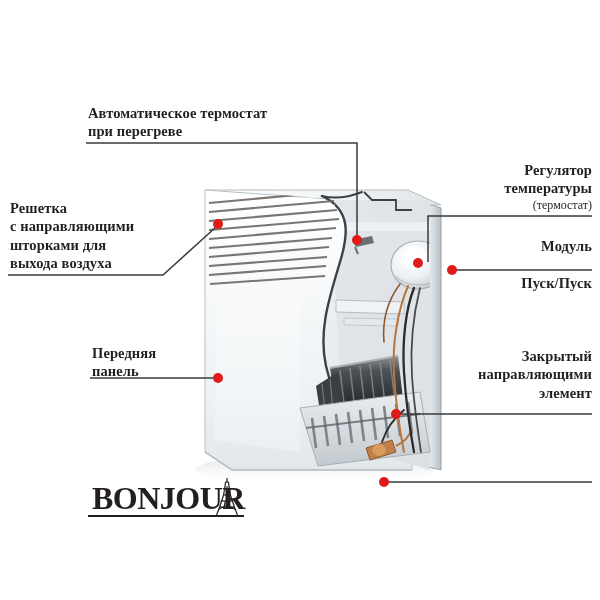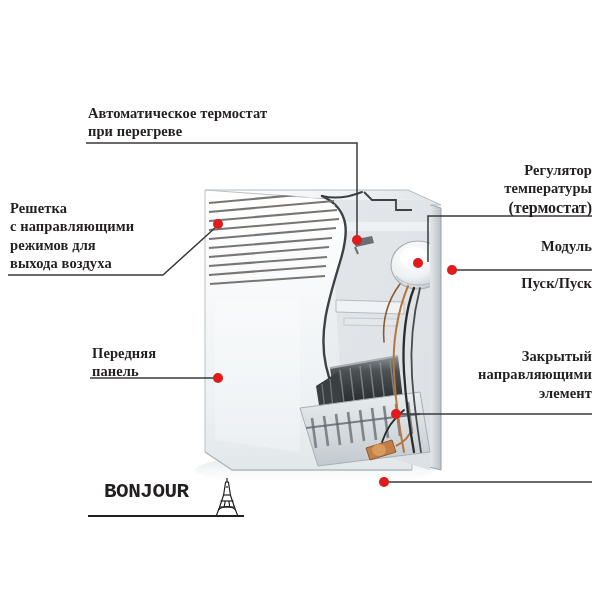--- a/index.html
+++ b/index.html
@@ -20,42 +20,42 @@
     font-weight:700;
     font-size:14.5px;
     line-height:1.26;
     letter-spacing:.1px;
     white-space:nowrap;
   }
   .label.right{text-align:right;}
   .label.left{text-align:left;}
   .sub{
     display:block;
-    font-size:16px;
-    font-weight:700;
+    font-size:12px;
+    font-weight:400;
     letter-spacing:0px;
   }
 
   
   #leaders{position:absolute;left:0;top:0;width:600px;height:600px;pointer-events:none;}
 
   
   #heater{position:absolute;left:0;top:0;width:600px;height:600px;}
 
   
   #logo{
     position:absolute;
     left:88px;top:476px;
     width:160px;height:56px;
   }
   .logo-text{
-    position:absolute;left:16px;top:4px;
-    font-family:Liberation Mono, monospace;
+    position:absolute;left:4px;top:4px;
+    font-family:Liberation Serif, serif;
     font-weight:700;
-    font-size:21px;
+    font-size:32px;
     letter-spacing:-0.5px;
     color:#231f20;
   }
   .logo-rule{
     position:absolute;left:0;top:39px;
     width:156px;height:2px;background:#231f20;
   }
 </style>
 </head>
 <body>
@@ -264,21 +264,21 @@
   </svg>
 
   <div class="label left" style="left:88px;top:104px;">
     <span>Автоматическое термостат</span><br>
     <span>при перегреве</span>
   </div>
 
   <div class="label left" style="left:10px;top:199px;">
     <span>Решетка</span><br>
     <span>с направляющими</span><br>
-    <span>режимов для</span><br>
+    <span>шторками для</span><br>
     <span>выхода воздуха</span>
   </div>
 
   <div class="label left" style="left:92px;top:344px;">
     <span>Передняя</span><br>
     <span>панель</span>
   </div>
 
   <div class="label right" style="right:8px;top:141px;margin-top:20px;">
     <span>Регулятор</span><br>

